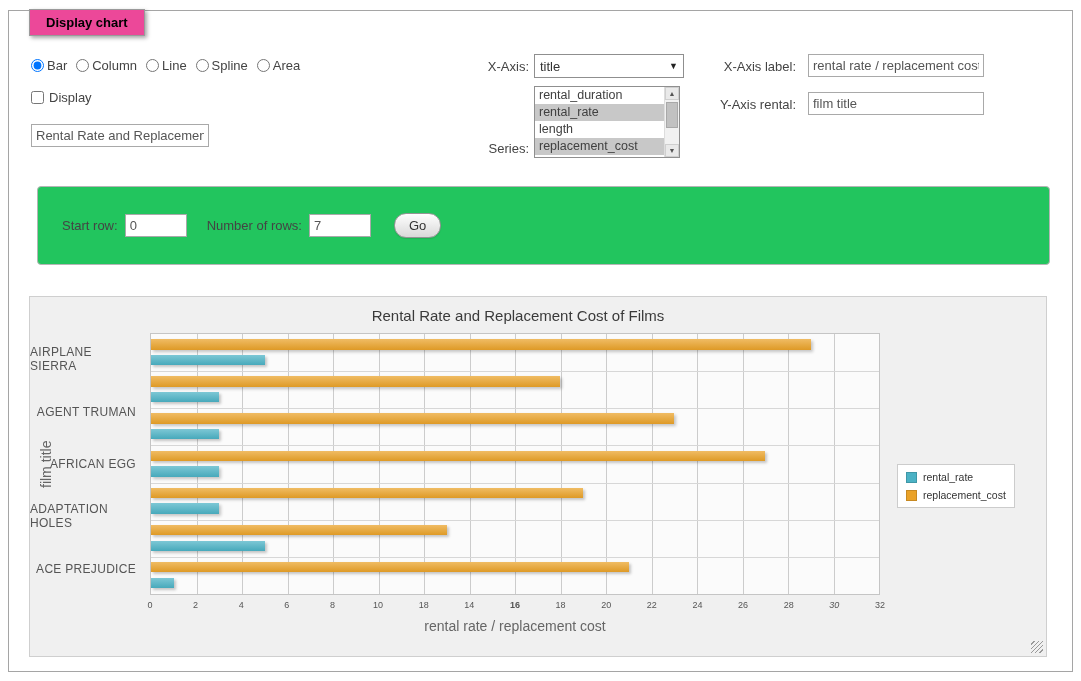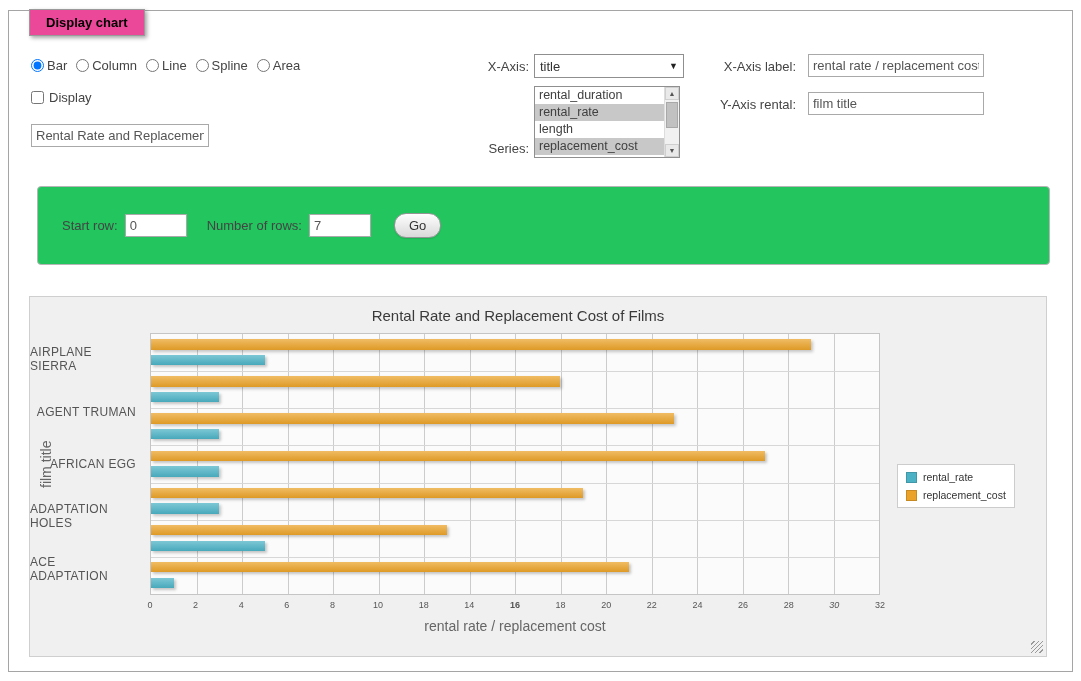--- a/index.html
+++ b/index.html
@@ -131,21 +131,21 @@
   </div>
 
   <div class="chart-box">
     <div class="chart-title">Rental Rate and Replacement Cost of Films</div>
     <div class="y-axis-title">film title</div>
     <div class="cat-labels">
         <div class="cat-label">AIRPLANE SIERRA</div>
         <div class="cat-label">AGENT TRUMAN</div>
         <div class="cat-label">AFRICAN EGG</div>
         <div class="cat-label">ADAPTATION HOLES</div>
-        <div class="cat-label">ACE ADAPTATION</div>
+        <div class="cat-label">ACE PREJUDICE</div>
       </div>
     <div class="plot">
         <div class="vgrid" style="left: 6.25%;"></div>
         <div class="vgrid" style="left: 12.5%;"></div>
         <div class="vgrid" style="left: 18.75%;"></div>
         <div class="vgrid" style="left: 25%;"></div>
         <div class="vgrid" style="left: 31.25%;"></div>
         <div class="vgrid" style="left: 37.5%;"></div>
         <div class="vgrid" style="left: 43.75%;"></div>
         <div class="vgrid" style="left: 50%;"></div>

